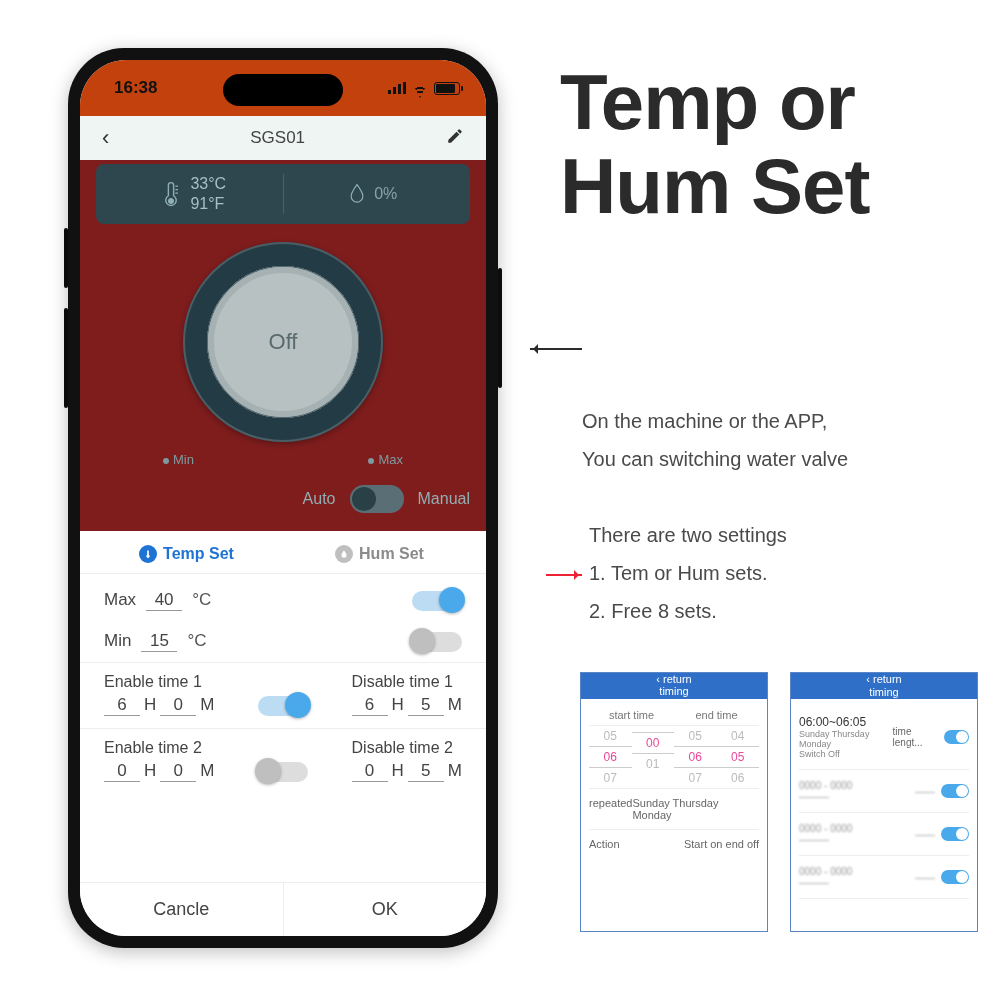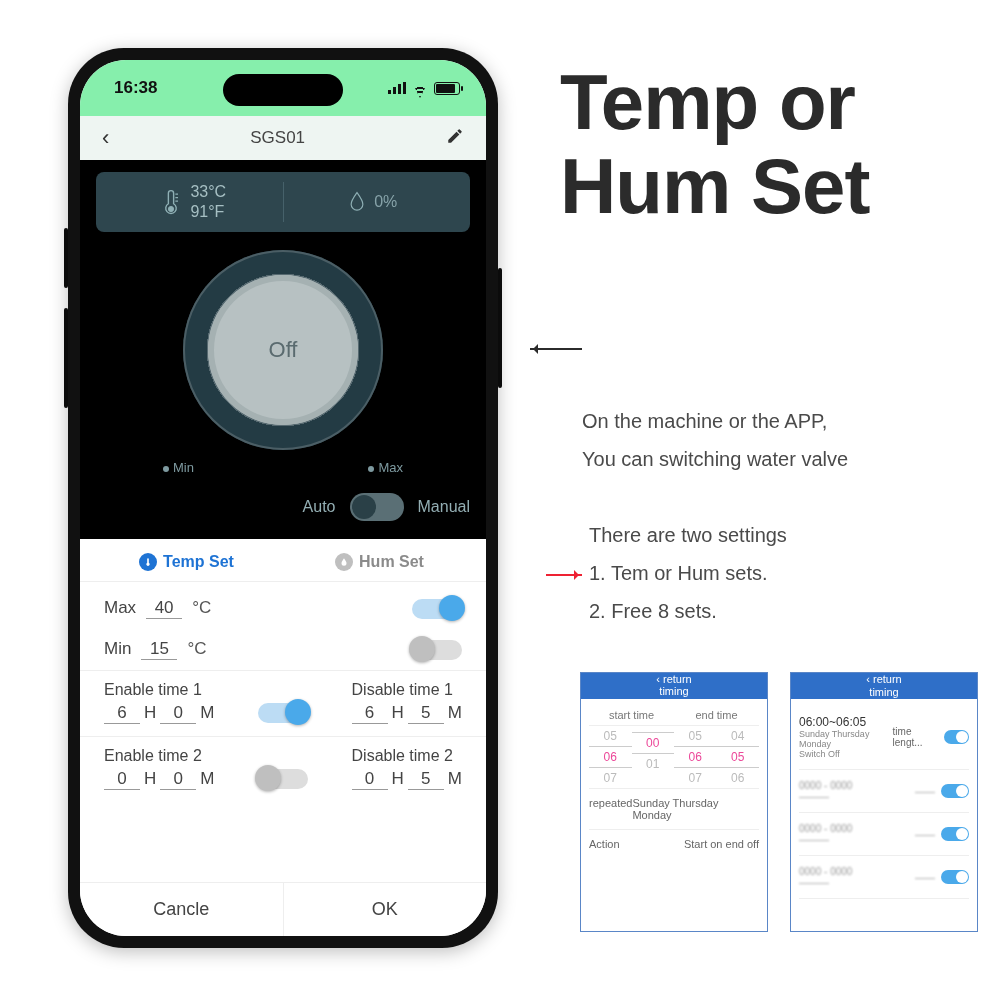--- a/index.html
+++ b/index.html
@@ -27,21 +27,21 @@
     position: relative;
     display:flex; flex-direction:column;
   }
   .notch {
     position:absolute; top:14px; left:50%; transform:translateX(-50%);
     width:120px; height:32px; background:#000; border-radius:20px;
     z-index:5;
   }
 
   .statusbar {
-    height:56px; background:#86efac;
+    height:56px; background:#c2410c;
     display:flex; align-items:center; justify-content:space-between;
     padding:0 26px 0 34px; font-size:17px; font-weight:600; color:#111;
   }
   .status-icons { display:flex; gap:6px; align-items:center; }
   .signal, .wifi, .batt { display:inline-block; }
   .signal { width:18px; height:12px; background:
     linear-gradient(#111,#111) 0 8px/3px 4px no-repeat,
     linear-gradient(#111,#111) 5px 5px/3px 7px no-repeat,
     linear-gradient(#111,#111) 10px 2px/3px 10px no-repeat,
     linear-gradient(#111,#111) 15px 0/3px 12px no-repeat; }
@@ -58,22 +58,22 @@
   .titlebar {
     height:44px; background:#eef5f2;
     display:flex; align-items:center; justify-content:space-between;
     padding:0 22px; color:#2a2a2a;
   }
   .back { font-size:22px; color:#333; line-height:1; }
   .title { font-size:17px; font-weight:500; color:#444; }
   .edit svg { width:18px; height:18px; }
 
   .dash {
-    background:#000000;
-    padding:12px 16px 18px;
+    background:#7f1d1d;
+    padding:4px 16px 18px;
     color:#87a3a9;
   }
   .readings {
     background:#2e464e; border-radius:8px;
     display:flex; padding:10px 8px; gap:0;
     align-items:center; justify-content:center;
   }
   .read-half { flex:1; display:flex; align-items:center; justify-content:center; gap:8px; font-size:16px; }
   .read-half.left { border-right:1px solid #46616a; }
   .read-stack { display:flex; flex-direction:column; line-height:1.25; font-size:16px; color:#a6bfc3; }
@@ -121,21 +121,21 @@
   .toggle { width:50px; height:20px; border-radius:10px; position:relative; }
   .toggle.on  { background:#bcdcf4; }
   .toggle.off { background:#ddd; }
   .toggle::after { content:""; position:absolute; top:-4px; width:26px; height:26px; border-radius:50%; box-shadow:0 1px 3px rgba(0,0,0,.3); }
   .toggle.on::after  { right:-3px; background:#4aa9ea; }
   .toggle.off::after { left:-3px;  background:#bfbfbf; }
 
   .timeblock { border-top:1px solid #eee; padding:10px 24px 12px; }
   .tb-col { font-size:16px; color:#444; }
   .tb-vals { display:flex; align-items:baseline; gap:4px; margin-top:4px; font-size:17px; }
-  .tb-row { display:flex; justify-content:space-between; align-items:center; }
+  .tb-row { display:flex; justify-content:space-between; align-items:flex-end; }
   .tb-row .toggle { margin-top:20px; }
 
   .btnbar { border-top:1px solid #eee; display:flex; margin-top:auto; }
   .btnbar div { flex:1; text-align:center; padding:16px 0; font-size:18px; color:#444; }
   .btnbar div:first-child { border-right:1px solid #eee; }
 
   
   .copy { position:absolute; left:560px; top:60px; width:420px; color:#3a3a3a; }
   .copy h1 { font-size:78px; font-weight:800; line-height:1.08; letter-spacing:-1px; color:#2b2b2b; font-family: "Avenir Next","Segoe UI",Arial,sans-serif; }
   .arrow-left { position:absolute; left:530px; top:348px; width:52px; height:2px; background:#2b2b2b; }

